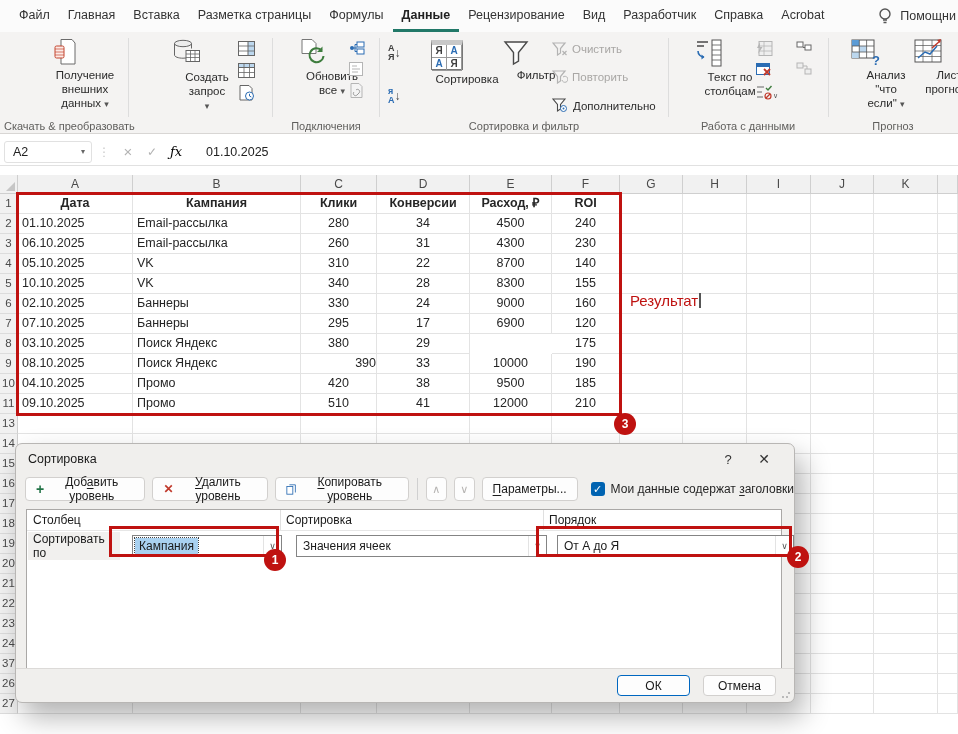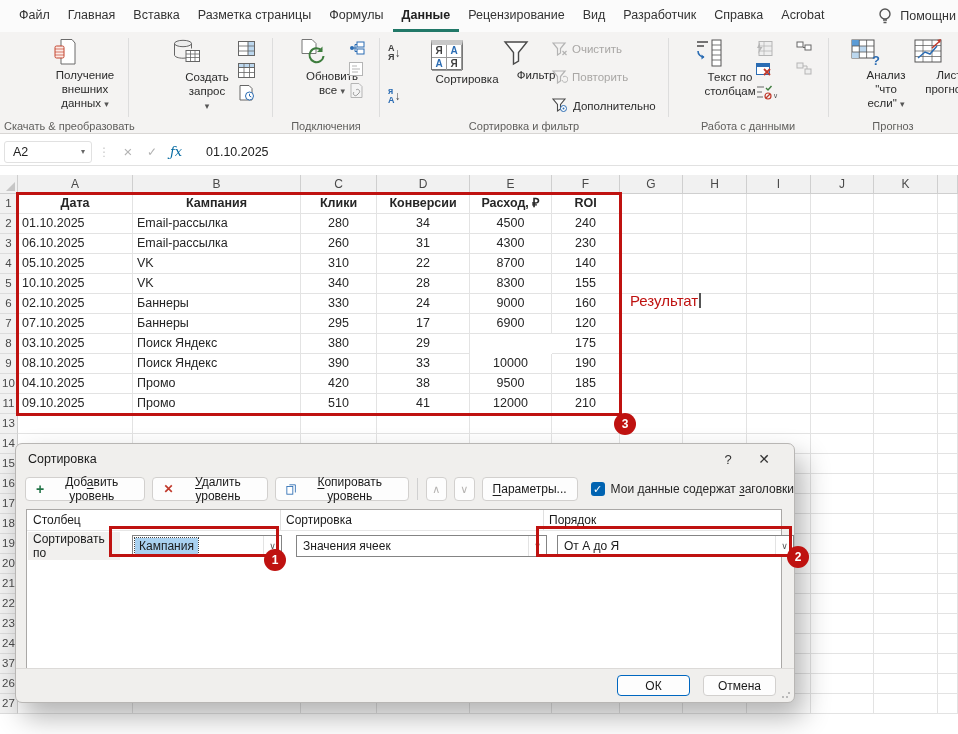--- a/index.html
+++ b/index.html
@@ -33,21 +33,21 @@
   .sortgrid{width:32px;height:30px;border:1px solid #777;background:#fff;display:grid;grid-template-columns:1fr 1fr;border-top:5px solid #c8c8c8;}
   .sortgrid span{display:flex;align-items:center;justify-content:center;font-size:10px;font-weight:bold;color:#3f3f3f;border-right:1px solid #999;border-bottom:1px solid #999;}
   .sortgrid span.blue{color:#2b6cb3;}
 
   
   #fbar{position:absolute;top:138px;left:0;width:958px;height:28px;background:#fff;border-bottom:1px solid #e1e1e1;display:flex;align-items:center;}
   #namebox{width:88px;height:22px;margin-left:4px;border:1px solid #e1e1e1;border-radius:3px;font-size:12.5px;display:flex;align-items:center;padding-left:8px;color:#222;}
   #namebox .dd{margin-left:auto;padding-right:6px;color:#666;font-size:8px;}
   .fsep{color:#c9c9c9;font-size:12px;margin:0 6px;}
   .fbtn{width:24px;text-align:center;font-size:12px;color:#b3b3b3;}
-  .fx{font-style:italic;font-family:"DejaVu Serif",serif;color:#0369a1;font-size:13px;}
+  .fx{font-style:italic;font-family:"DejaVu Serif",serif;color:#000000;font-size:13px;}
   #fvalue{font-size:12.5px;color:#222;margin-left:18px;}
 
   
   #grid{position:absolute;top:175px;left:0;width:958px;}
   .hrow{display:flex;height:19px;}
   .corner{width:18px;background:#f1f1f1;border-right:1px solid #cfcfcf;border-bottom:1px solid #cfcfcf;position:relative;}
   .corner i{position:absolute;right:2px;bottom:2px;width:0;height:0;border-left:9px solid transparent;border-bottom:9px solid #c6c6c6;}
   .colhdr{background:#f1f1f1;border-right:1px solid #cfcfcf;border-bottom:1px solid #cfcfcf;font-size:12px;color:#4a4a4a;text-align:center;line-height:18px;}
   .grow{display:flex;height:20px;}
   .rowhdr{width:18px;background:#f1f1f1;border-right:1px solid #cfcfcf;border-bottom:1px solid #dcdcdc;font-size:11.5px;color:#4a4a4a;text-align:center;line-height:19px;}
@@ -484,21 +484,21 @@
       <div class="cell" style="width: 64px;"></div>
       <div class="cell" style="width: 64px;"></div>
       <div class="cell" style="width: 63px;"></div>
       <div class="cell" style="width: 64px;"></div>
       <div class="cell" style="width: 20px;"></div>
     </div>
     <div class="grow">
       <div class="rowhdr">9</div>
       <div class="cell txt" style="width: 115px;">08.10.2025</div>
       <div class="cell txt" style="width: 168px;">Поиск Яндекс</div>
-      <div class="cell num" style="width: 76px;">390</div>
+      <div class="cell num" style="width: 76px; text-align: right;">390</div>
       <div class="cell num" style="width: 93px;">33</div>
       <div class="cell num" style="width: 82px;">10000</div>
       <div class="cell num" style="width: 68px;">190</div>
       <div class="cell" style="width: 63px;"></div>
       <div class="cell" style="width: 64px;"></div>
       <div class="cell" style="width: 64px;"></div>
       <div class="cell" style="width: 63px;"></div>
       <div class="cell" style="width: 64px;"></div>
       <div class="cell" style="width: 20px;"></div>
     </div>

